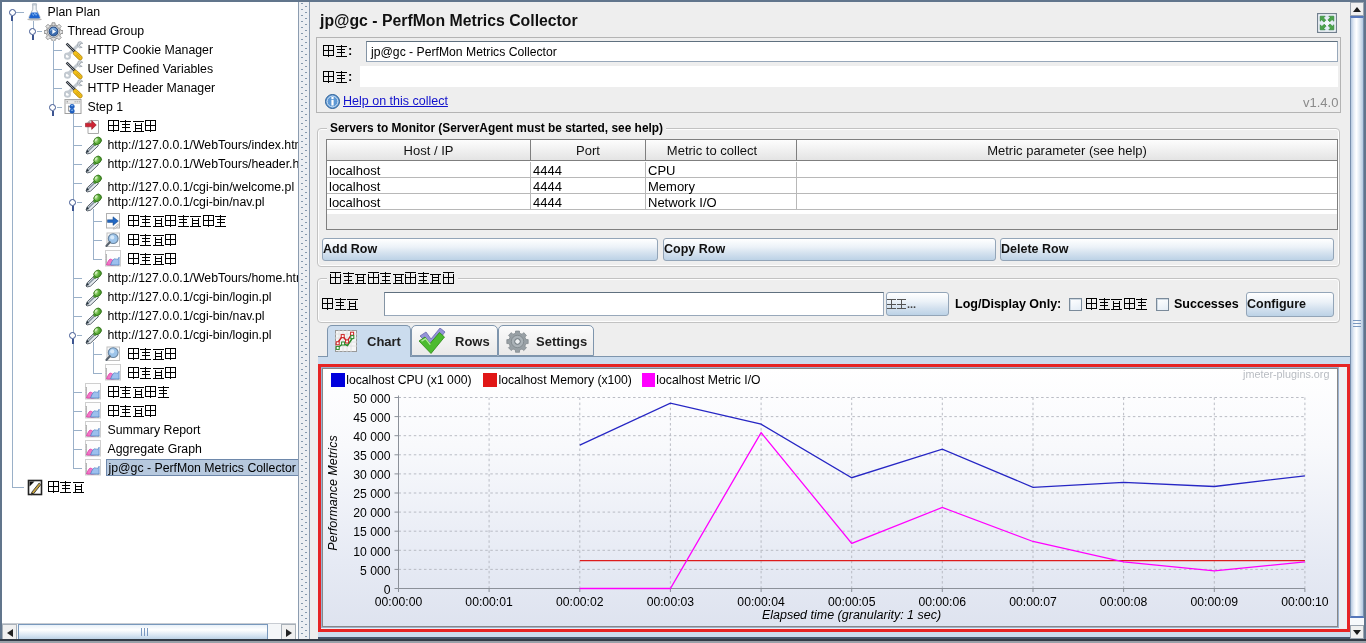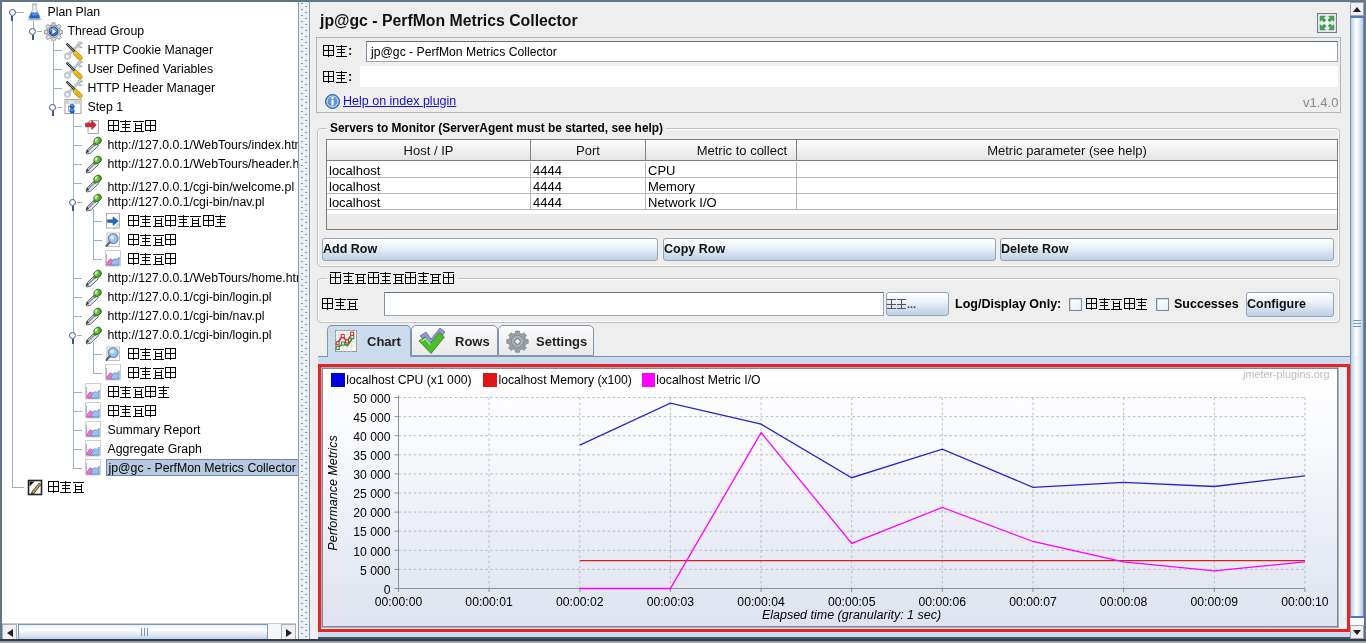--- a/index.html
+++ b/index.html
@@ -412,30 +412,30 @@
       <div style="font-size:12.2px;color:#000;padding:3px 0 0 4px;white-space:nowrap">jp@gc - PerfMon Metrics Collector</div>
     </div>
     <div style="position:absolute;font-weight:bold;font-size:13px;left:13px;top:67px"><i class="g"></i><i class="g v2"></i><b>:</b></div>
     <div style="position:absolute;left:50px;top:64px;width:978px;height:21px;background:#fff"></div>
     <svg style="position:absolute;left:15px;top:92px" width="15" height="15" viewBox="0 0 15 15">
 <circle cx="7.5" cy="7.5" r="7" fill="#5e98d4" stroke="#2c5f96"></circle>
 <circle cx="7.5" cy="7.5" r="5.4" fill="none" stroke="#cfe2f4" stroke-width="1"></circle>
 <rect x="6.4" y="6" width="2.2" height="5.5" fill="#fff"></rect>
       <rect x="6.4" y="3" width="2.2" height="2.2" fill="#fff"></rect>
     </svg>
-    <div style="position:absolute;left:33px;top:92px;font-size:12.5px;color:#1111cc;text-decoration:underline">Help on index plugin</div>
+    <div style="position:absolute;left:33px;top:92px;font-size:12.5px;color:#1111cc;text-decoration:underline">Help on this collect</div>
     <div style="position:absolute;left:993px;top:93px;font-size:13px;color:#8a8a8a">v1.4.0</div>
     <div class="fieldset" style="left:7px;top:126px;width:1023px;height:139px"></div>
     <div class="fslabel" style="left:17px;top:120px">Servers to Monitor (ServerAgent must be started, see help)</div>
     <div style="position:absolute;left:16px;top:137px;width:1012px;height:91px;background:#ececec;border:1px solid #7f7f7f">
       <div style="position:absolute;left:0;top:0;width:1010px;height:74px;background:#fff"></div>
       <div style="position:absolute;left:0;top:0;width:1010px;height:21px;background:linear-gradient(#fdfdfd,#e4e4e4);border-bottom:1px solid #7f7f7f;font-size:13px;color:#111">
 <div style="position:absolute;left:0;top:3px;width:203px;text-align:center">Host / IP</div>
 <div style="position:absolute;left:204px;top:3px;width:114px;text-align:center">Port</div>
-<div style="position:absolute;left:310px;top:3px;width:150px;text-align:right">Metric to collect</div>
+<div style="position:absolute;left:310px;top:3px;width:150px;text-align:center">Metric to collect</div>
 <div style="position:absolute;left:470px;top:3px;width:540px;text-align:center">Metric parameter (see help)</div>
 <div style="position:absolute;left:203px;top:0;width:1px;height:21px;background:#7f7f7f"></div>
 <div style="position:absolute;left:318px;top:0;width:1px;height:21px;background:#7f7f7f"></div>
 <div style="position:absolute;left:469px;top:0;width:1px;height:21px;background:#7f7f7f"></div>
 </div>
       <div style="position:absolute;left:0;top:22px;width:1010px;height:16px;border-bottom:1px solid #b8b8b8;font-size:13px;color:#000">
 <div style="position:absolute;left:2px;top:1px">localhost</div>
 <div style="position:absolute;left:206px;top:1px">4444</div>
 <div style="position:absolute;left:321px;top:1px">CPU</div>
 <div style="position:absolute;left:203px;top:0;width:1px;height:16px;background:#b8b8b8"></div>

